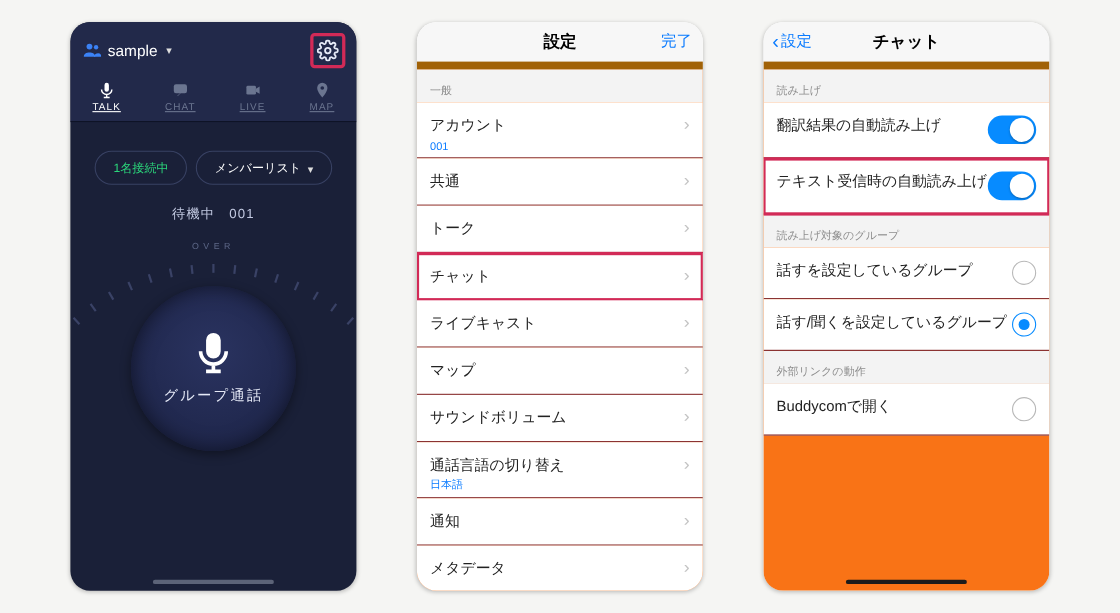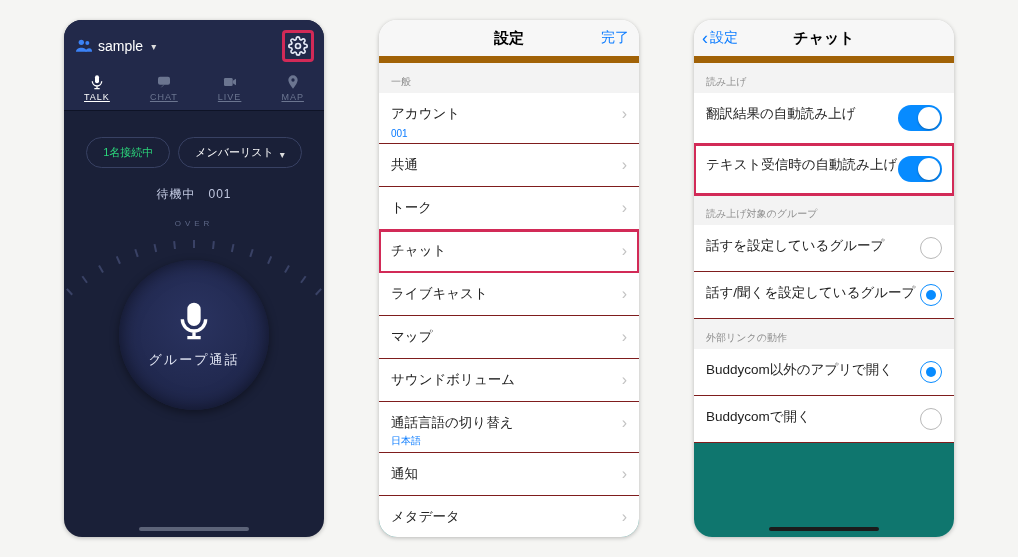--- a/index.html
+++ b/index.html
@@ -135,21 +135,21 @@
     position:absolute;
     left:12px;
     bottom:4px;
     font-size:10px;
     color:#0a7bff;
   }
   .row.has-sub { padding-bottom: 20px; }
   .row .spacer { flex:1; }
   .chevr { color:#c3c3c3; font-size:16px; }
   .row.highlight { outline: 3px solid #d22a57; outline-offset:-2px; }
-  .scroll { flex:1; overflow:hidden; background:#0f766e; }
+  .scroll { flex:1; overflow:hidden; background:#f97316; }
   
   .tog {
     width:44px; height:26px; border-radius:13px;
     background:#078bff;
     position:relative;
   }
   .tog::after{
     content:""; position:absolute; right:2px; top:2px;
     width:22px; height:22px; border-radius:50%;
     background:#fff;
@@ -376,24 +376,19 @@
       <div class="radio"></div>
     </div>
     <div class="row">
       <span>話す/聞くを設定しているグループ</span>
       <span class="spacer"></span>
       <div class="radio sel"></div>
     </div>
 
     <div class="sect-header">外部リンクの動作</div>
     <div class="row">
-      <span>Buddycom以外のアプリで開く</span>
-      <span class="spacer"></span>
-      <div class="radio sel"></div>
-    </div>
-    <div class="row">
       <span>Buddycomで開く</span>
       <span class="spacer"></span>
       <div class="radio"></div>
     </div>
   </div>
   <div class="home-ind dark"></div>
 </div>
 
 </body></html>

